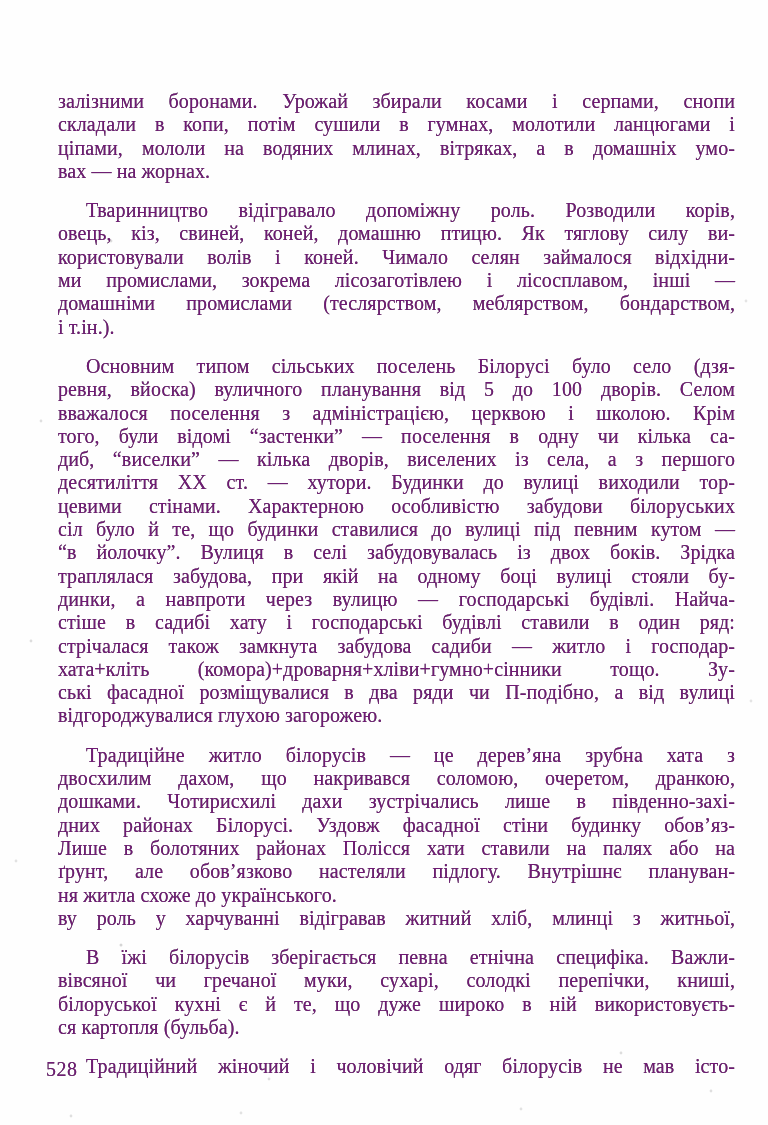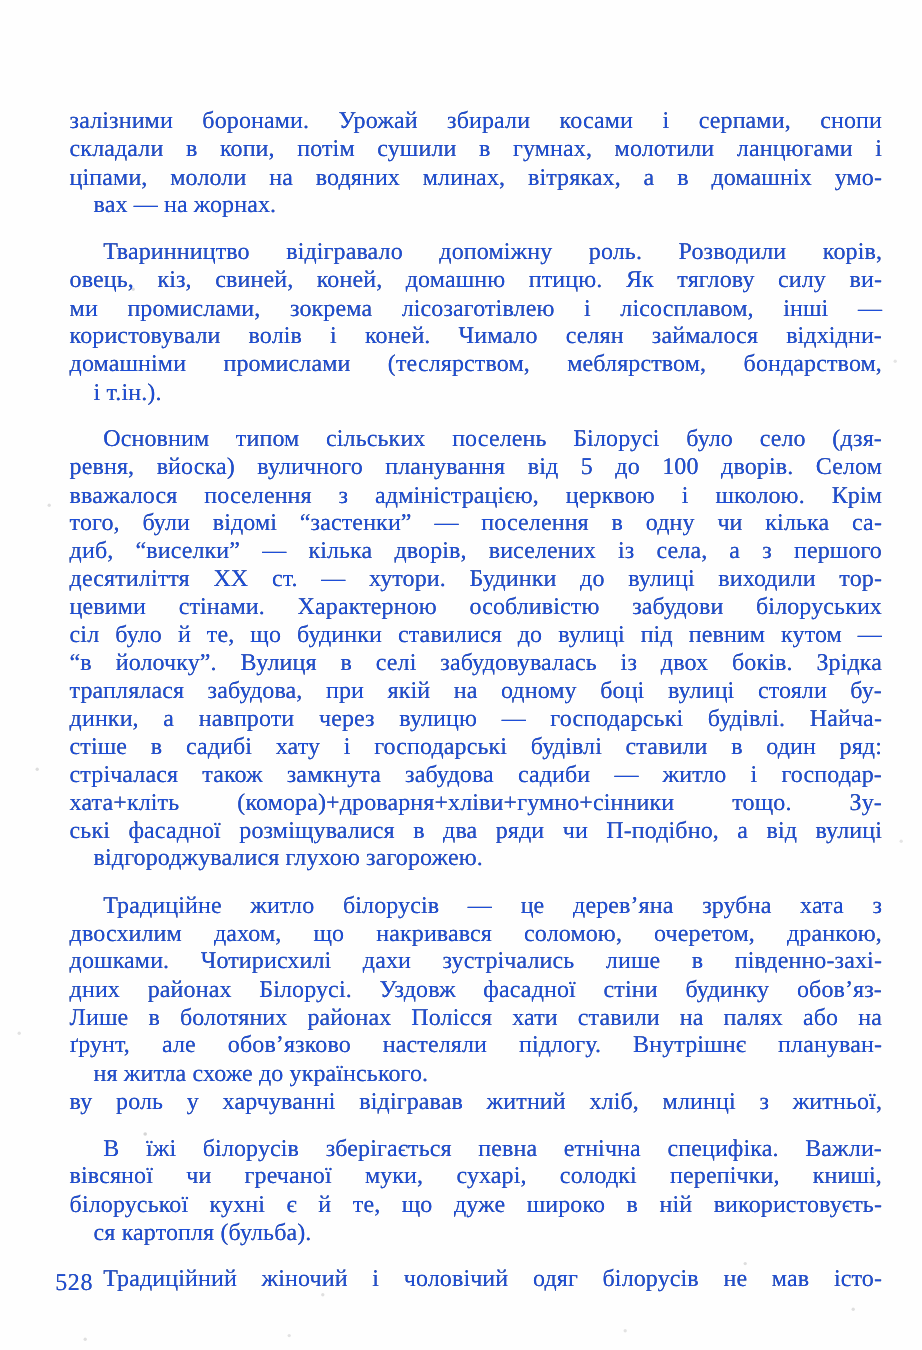--- a/index.html
+++ b/index.html
@@ -7,21 +7,21 @@
     padding: 0;
     background: #ffffff;
   }
   .page {
     position: relative;
     width: 768px;
     height: 1125px;
     background: #fefefe;
     overflow: hidden;
     font-family: "Liberation Serif", "DejaVu Serif", serif;
-    color: #1d4ed8;
+    color: #701a75;
   }
   .text-block {
     position: absolute;
     left: 58px;
     top: 90px;
     width: 677px;
   }
   .line {
     font-size: 20px;
     line-height: 23.3px;
@@ -30,21 +30,20 @@
     text-align-last: justify;
     letter-spacing: 0.1px;
     text-shadow: 0 0 0.45px rgba(0,0,0,0.65);
   }
   .line.indent {
     padding-left: 28px;
     margin-top: 16px;
   }
   .line.end {
     text-align-last: left;
-    margin-left: 20px;
   }
   .page-number {
     position: absolute;
     left: 46px;
     top: 1058px;
     font-size: 20px;
     letter-spacing: 0.5px;
     text-shadow: 0 0 0.45px rgba(0,0,0,0.65);
   }
   
@@ -76,22 +75,22 @@
 
 <div class="page">
   <div class="scan-noise"></div>
   <div class="text-block">
       <div class="line">залізними боронами. Урожай збирали косами і серпами, снопи</div>
       <div class="line">складали в копи, потім сушили в гумнах, молотили ланцюгами і</div>
       <div class="line">ціпами, мололи на водяних млинах, вітряках, а в домашніх умо-</div>
       <div class="line end">вах — на жорнах.</div>
       <div class="line indent">Тваринництво відігравало допоміжну роль. Розводили корів,</div>
       <div class="line">овець, кіз, свиней, коней, домашню птицю. Як тяглову силу ви-</div>
+      <div class="line">користовували волів і коней. Чимало селян займалося відхідни-</div>
       <div class="line">ми промислами, зокрема лісозаготівлею і лісосплавом, інші —</div>
-      <div class="line">користовували волів і коней. Чимало селян займалося відхідни-</div>
       <div class="line">домашніми промислами (теслярством, меблярством, бондарством,</div>
       <div class="line end">і т.ін.).</div>
       <div class="line indent">Основним типом сільських поселень Білорусі було село (дзя-</div>
       <div class="line">ревня, вйоска) вуличного планування від 5 до 100 дворів. Селом</div>
       <div class="line">вважалося поселення з адміністрацією, церквою і школою. Крім</div>
       <div class="line">того, були відомі “застенки” — поселення в одну чи кілька са-</div>
       <div class="line">диб, “виселки” — кілька дворів, виселених із села, а з першого</div>
       <div class="line">десятиліття XX ст. — хутори. Будинки до вулиці виходили тор-</div>
       <div class="line">цевими стінами. Характерною особливістю забудови білоруських</div>
       <div class="line">сіл було й те, що будинки ставилися до вулиці під певним кутом —</div>

